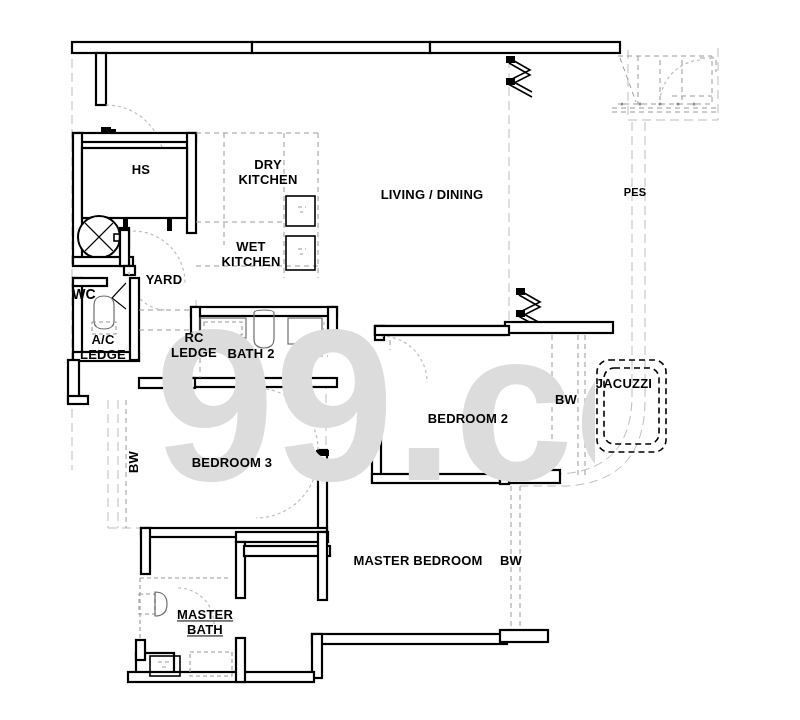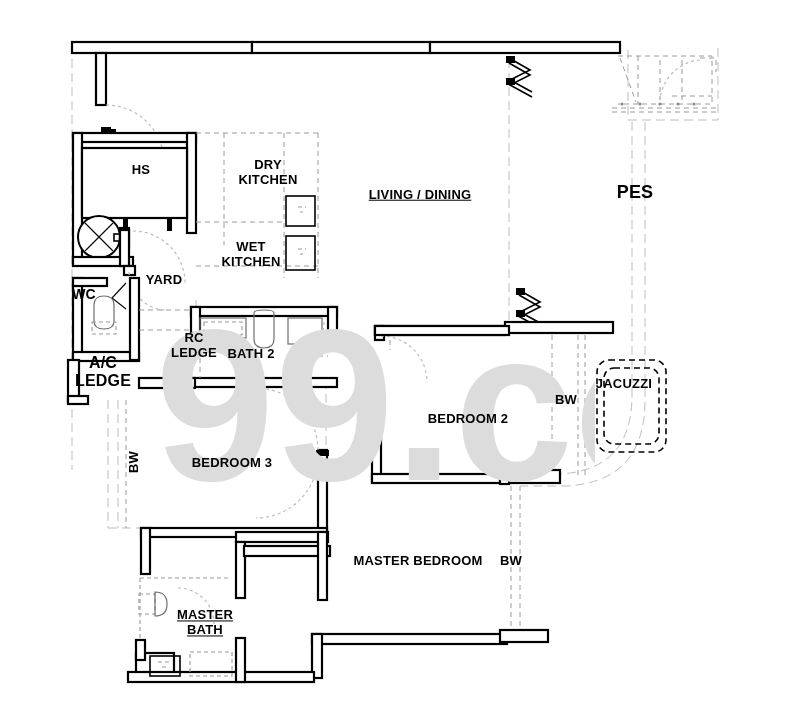--- a/index.html
+++ b/index.html
@@ -279,31 +279,31 @@
   <div class="room-label" style="left:258px; top:173px; transform:translate(-50%,-50%); font-size:13px;margin-left:10px;">DRY
 KITCHEN</div>
 
   <div class="room-label" style="left:251px; top:255px; transform:translate(-50%,-50%); font-size:13px;">WET
 KITCHEN</div>
 
   <div class="room-label" style="left:164px; top:280px; transform:translate(-50%,-50%); font-size:13px;">YARD</div>
 
   <div class="room-label" style="left:84px; top:295px; transform:translate(-50%,-50%); font-size:14px;">WC</div>
 
-  <div class="room-label" style="left:103px; top:372px; transform:translate(-50%,-50%); font-size:16px;">A/C
+  <div class="room-label" style="left:103px; top:348px; transform:translate(-50%,-50%); font-size:13px;">A/C
 LEDGE</div>
 
   <div class="room-label" style="left:163px; top:346px; transform:translate(-50%,-50%); font-size:13px;margin-left:31px;">RC
 LEDGE</div>
 
   <div class="room-label" style="left:251px; top:354px; transform:translate(-50%,-50%); font-size:13px;text-align:right;">BATH 2</div>
 
-  <div class="room-label" style="left:420px; top:195px; transform:translate(-50%,-50%); font-size:13px;text-decoration:underline;">LIVING / DINING</div>
-
-  <div class="room-label" style="left:617px; top:192px; transform:translate(-50%,-50%); font-size:18px;padding-left:36px;">PES</div>
+  <div class="room-label" style="left:432px; top:195px; transform:translate(-50%,-50%); font-size:13px;">LIVING / DINING</div>
+
+  <div class="room-label" style="left:617px; top:192px; transform:translate(-50%,-50%); font-size:11px;padding-left:36px;">PES</div>
 
   <div class="room-label" style="left:468px; top:404px; transform:translate(-50%,-50%); font-size:13px;margin-top:15px;">BEDROOM 2</div>
 
   <div class="room-label" style="left:566px; top:400px; transform:translate(-50%,-50%); font-size:13px;">BW</div>
 
   <div class="room-label" style="left:624px; top:384px; transform:translate(-50%,-50%); font-size:13px;">JACUZZI</div>
 
   <div class="room-label" style="left:232px; top:463px; transform:translate(-50%,-50%); font-size:13px;">BEDROOM 3</div>
 
   <div class="room-label lbl-rot" style="left:134px; top:462px; transform:translate(-50%,-50%) rotate(-90deg); font-size:13px;">BW</div>

